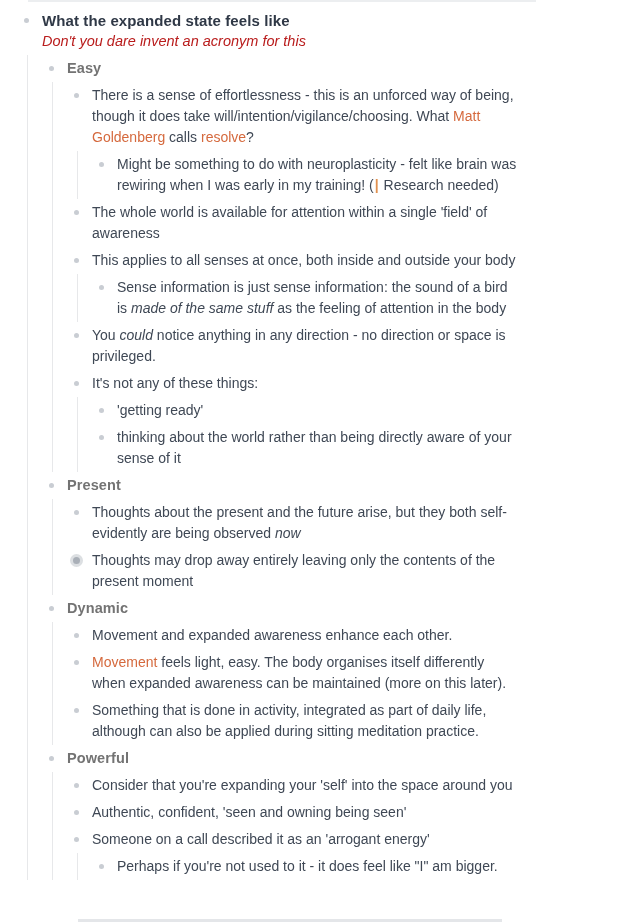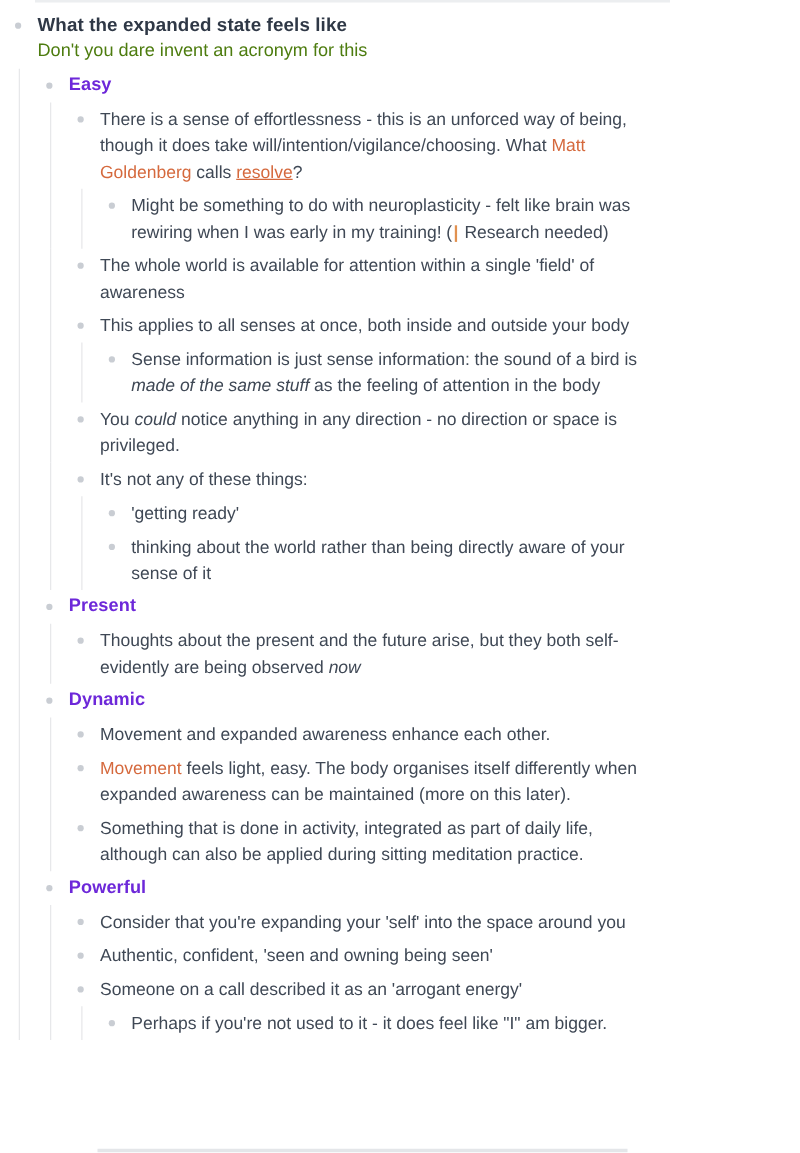--- a/index.html
+++ b/index.html
@@ -5,21 +5,21 @@
   html, body { margin:0; padding:0; background:#ffffff; }
   body {
     width:640px; height:922px; overflow:hidden;
     font-family:"Liberation Sans", sans-serif;
     font-size:14px; line-height:21px; color:#3f4855;
     -webkit-font-smoothing:antialiased;
   }
   .page {
     position:relative; box-sizing:border-box;
     width:536px; height:922px; overflow:hidden;
-    padding:7px 18px 0 5px;
+    padding:7px 18px 0 17px;
   }
   .cut-top {
     position:absolute; top:0; left:28px; width:572px; height:2px;
     background:#eceef0;
   }
   .cut-bottom {
     position:absolute; top:919px; left:78px; width:424px; height:3px;
     background:#e4e6e9;
   }
   .blk { }
@@ -33,25 +33,25 @@
   .bullet.collapsed {
     left:3px; top:7px; width:7px; height:7px;
     background:#a9afb7; border:3px solid #dcdfe2;
   }
   .btxt { flex:1; padding:3px 0; min-width:0; }
   .children {
     margin-left:10px;
     border-left:1px solid #e7e8ea;
     padding-left:14px;
   }
-  .hd { font-weight:700; color:#6d28d9; font-size:14.5px; letter-spacing:.1px; }
+  .hd { font-weight:700; color:#737373; font-size:14.5px; letter-spacing:.1px; }
   .hd1 { font-weight:700; color:#2f3846; font-size:15px; letter-spacing:.1px; }
-  .note { color:#4d7c0f; font-size:14.5px; }
+  .note { font-style:italic; color:#b91c1c; font-size:14.5px; }
   .seg.it  { font-style:italic; }
-  .seg.lk  { color:#d5693d; cursor:pointer;text-decoration:underline; }
+  .seg.lk  { color:#d5693d; cursor:pointer; }
   .seg.lkb { color:#d5693d; font-weight:400; cursor:pointer; }
   .seg.bar { color:#e19150; font-weight:700; padding:0 1px; }
 </style>
 </head>
 <body>
 
 <div class="page">
   <div class="cut-top"></div>
 
   <div class="blk">
@@ -176,20 +176,28 @@
         </div>
         <div class="children">
           <div class="blk">
             <div class="brow">
               <div class="bcol">
                   <span class="bullet"></span>
                 </div>
               <div class="btxt"><span class="seg">Thoughts about the present and the future arise, but they both self-evidently are being observed </span><span class="seg it">now</span></div>
             </div>
           </div>
+          <div class="blk">
+            <div class="brow">
+              <div class="bcol">
+                  <span class="bullet collapsed"></span>
+                </div>
+              <div class="btxt"><span class="seg">Thoughts may drop away entirely leaving only the contents of the present moment</span></div>
+            </div>
+          </div>
         </div>
       </div>
 
       <div class="blk">
         <div class="brow">
           <div class="bcol">
               <span class="bullet"></span>
             </div>
           <div class="btxt hd"><span class="seg">Dynamic</span></div>
         </div>

